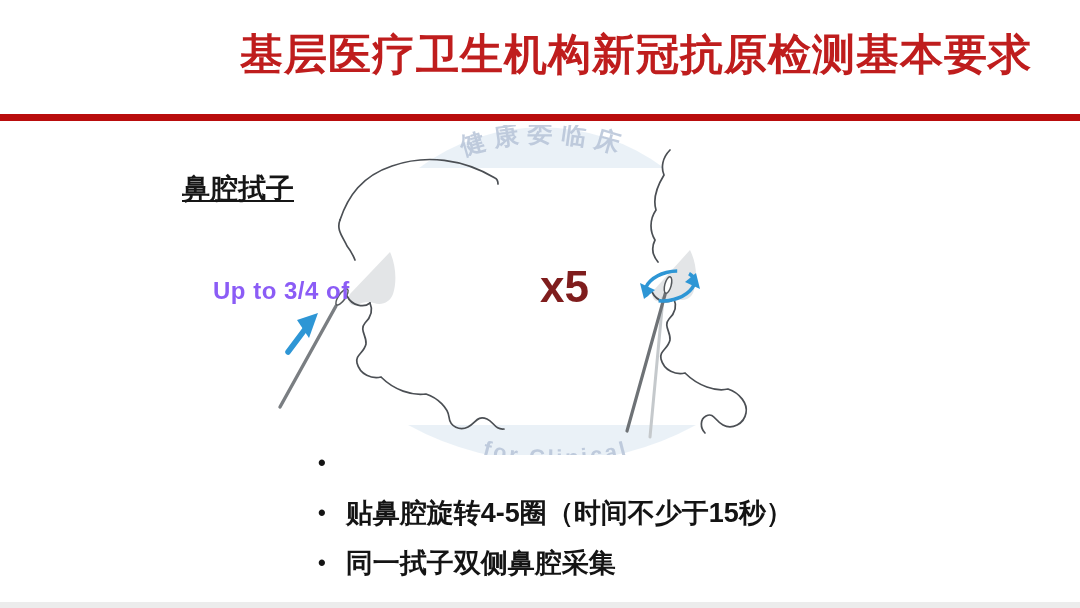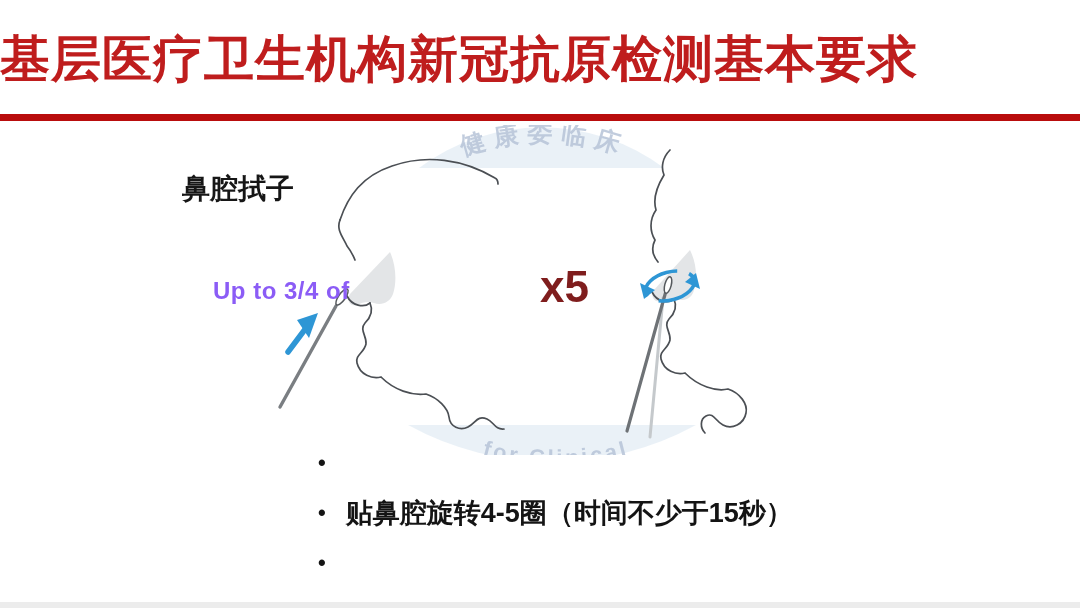--- a/index.html
+++ b/index.html
@@ -3,35 +3,35 @@
 <meta charset="utf-8">
 <style>
   html,body{margin:0;padding:0;}
   body{
     width:1080px;height:608px;position:relative;overflow:hidden;
     background:#ffffff;
     font-family:"Liberation Sans","DejaVu Sans",sans-serif;
   }
   .slide-title{
     position:absolute;top:26px;left:0;width:1032px;
-    text-align:left;
-    font-size:50px;font-weight:900;letter-spacing:1px;
+    text-align:right;
+    font-size:43px;font-weight:900;letter-spacing:1px;
     color:#BF1D1D;
     margin:0;
   }
   .red-divider{
     position:absolute;top:114px;left:0;width:1080px;height:7px;
     background:#B90D0D;
   }
   .illustration{
     position:absolute;top:125px;left:0;width:1080px;height:330px;
   }
   .swab-label{
     position:absolute;top:170px;left:182px;
-    font-size:28px;font-weight:900;color:#161616;
+    font-size:28px;font-weight:900;color:#161616;text-decoration:underline;
   }
   .depth-note{
     position:absolute;top:276px;left:213px;
     font-size:24px;font-weight:bold;color:#8b5cf6;
     line-height:30px;letter-spacing:0.5px;
   }
   .rotation-count{
     position:absolute;top:262px;left:540px;
     font-size:44px;font-weight:900;color:#7f1d1d;
   }
@@ -136,16 +136,17 @@
 <ul class="bullets">
   <li>
     <span class="dot">•</span>
   </li>
   <li>
     <span class="dot">•</span>
     <span>贴鼻腔旋转4-5圈（时间不少于15秒）</span>
   </li>
   <li>
     <span class="dot">•</span>
+    <span>同一拭子双侧鼻腔采集</span>
   </li>
 </ul>
 
 <div class="bottom-strip"></div>
 
 </body></html>

